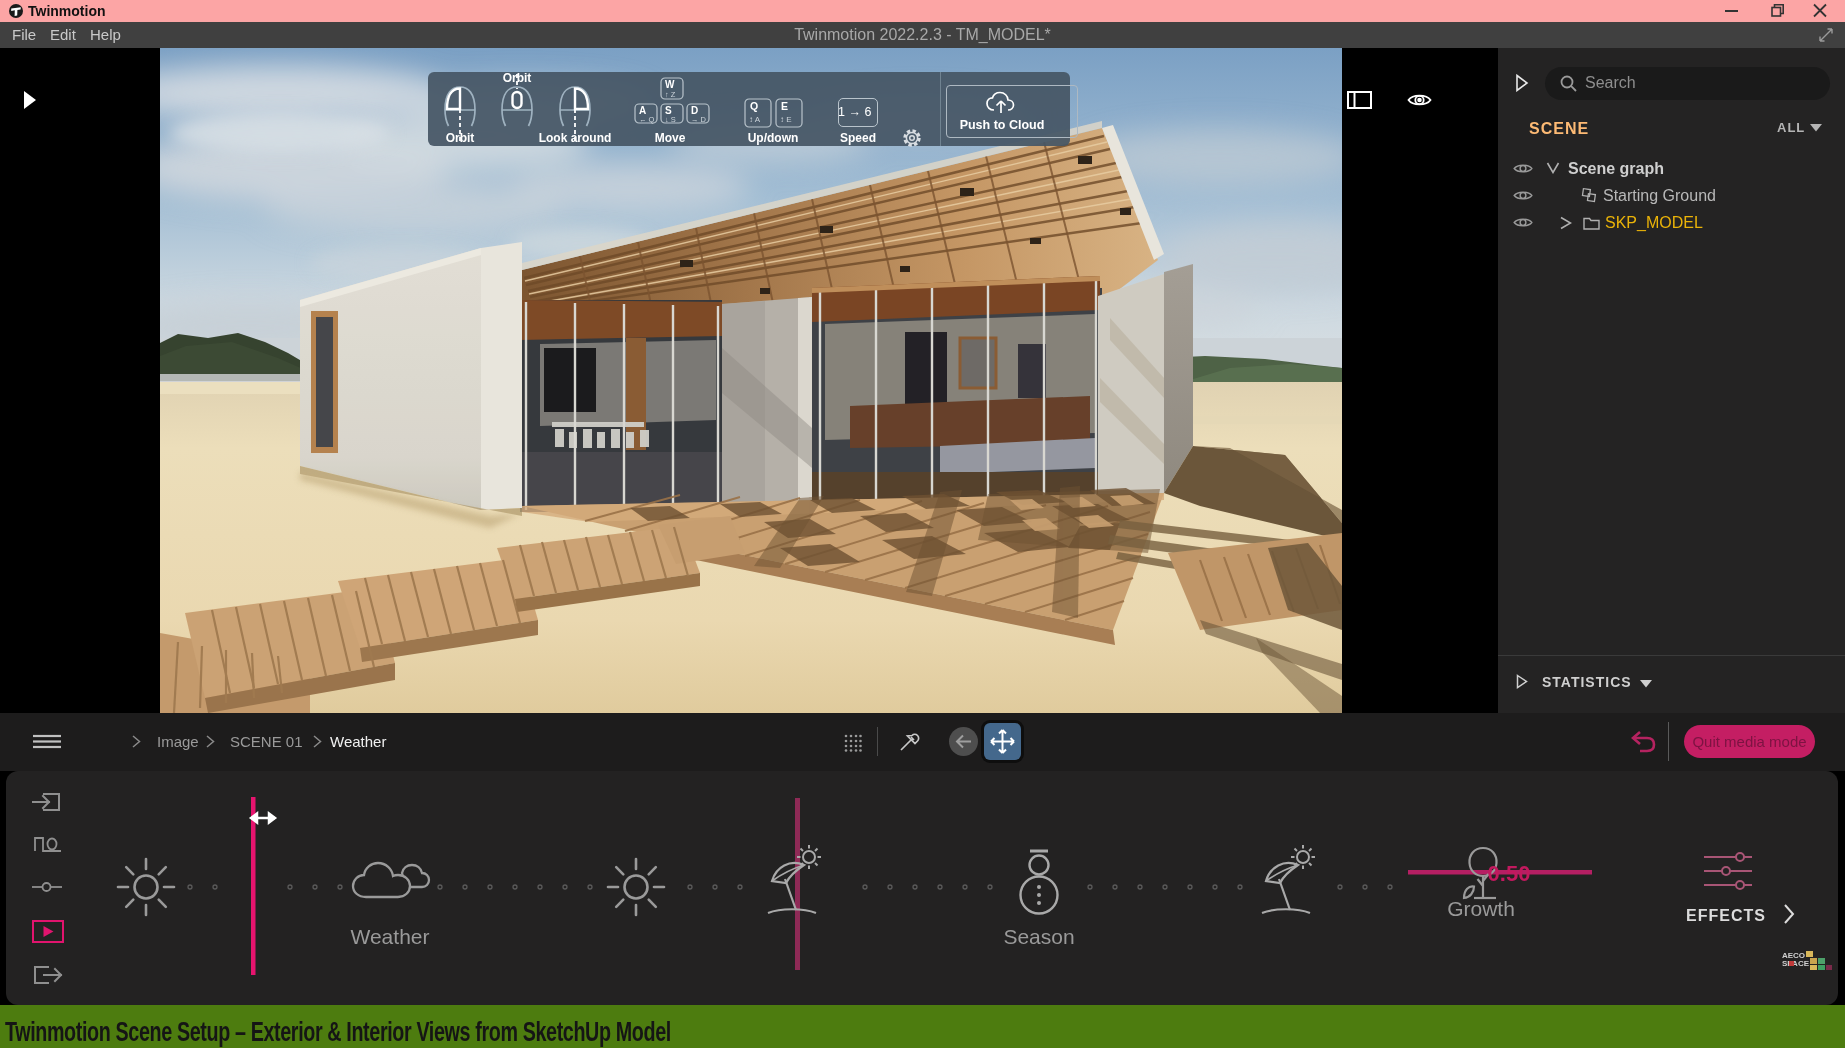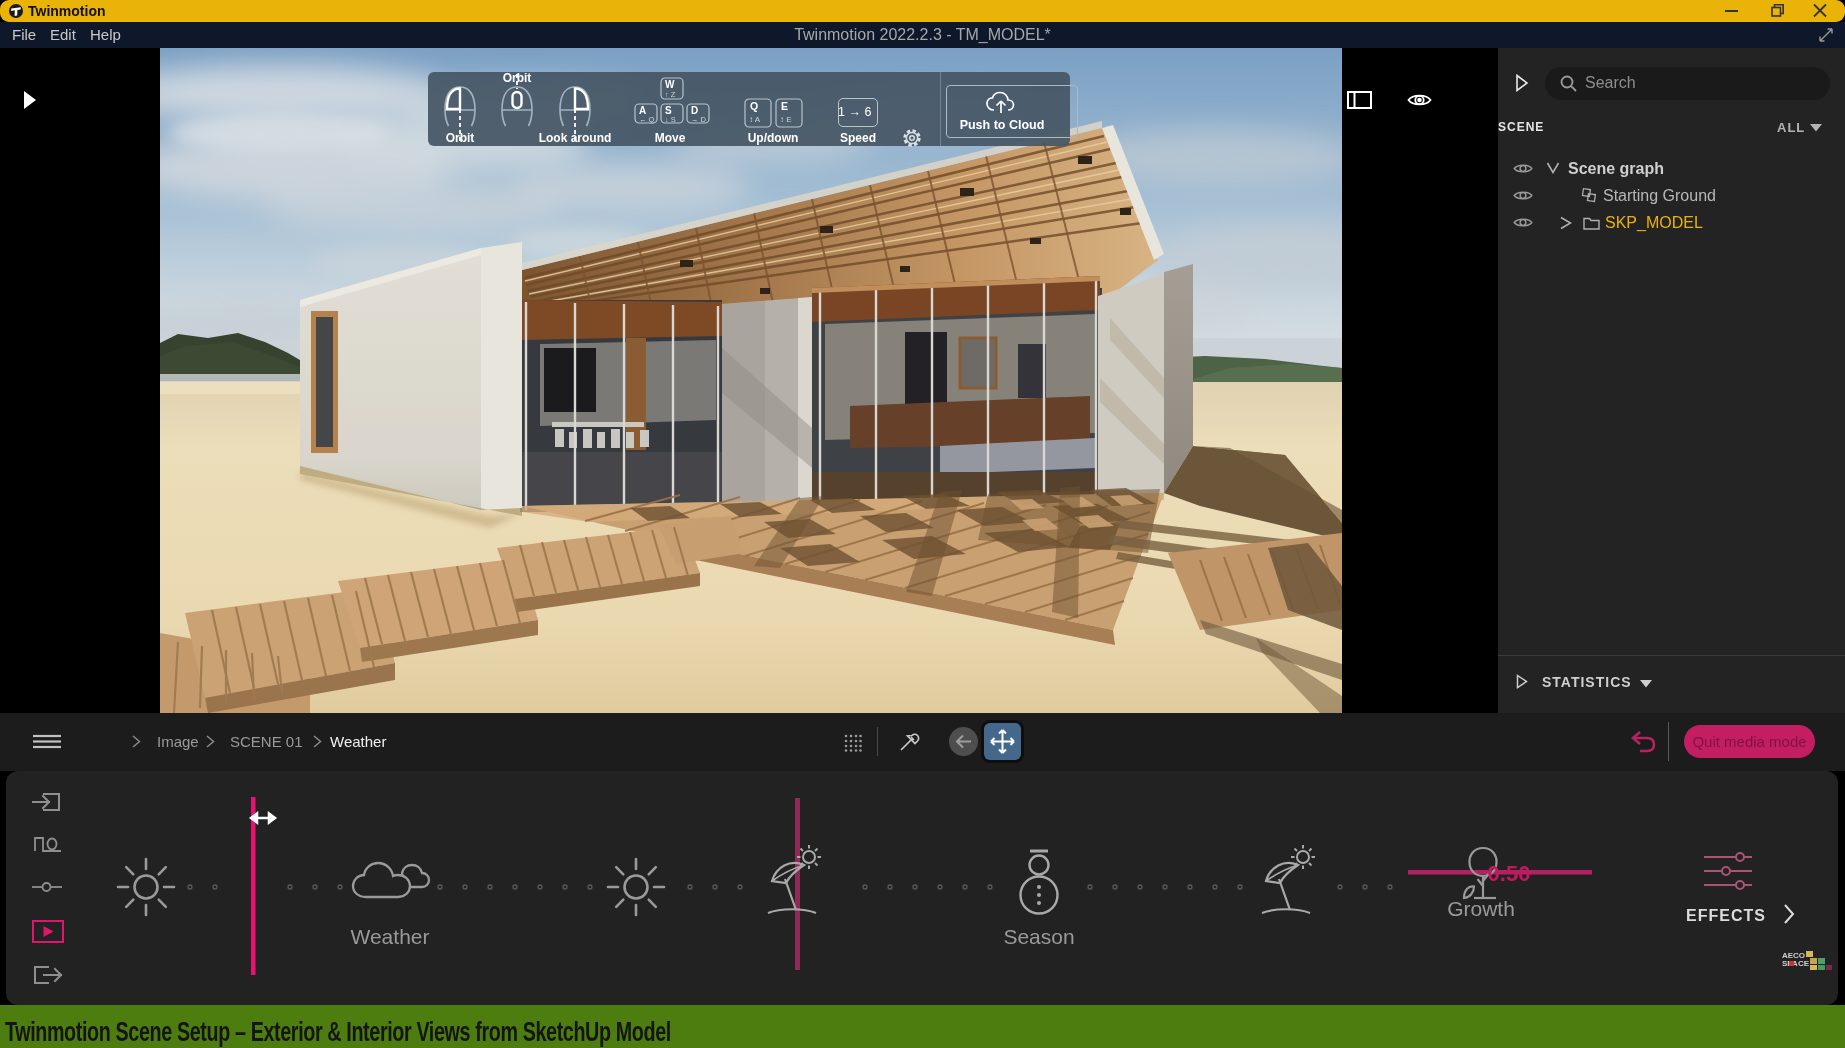--- a/index.html
+++ b/index.html
@@ -1,20 +1,20 @@
 <!DOCTYPE html>
 <html><head>
 <meta charset="utf-8">
 <style>
   * { margin:0; padding:0; box-sizing:border-box; }
   html,body { width:1845px; height:1048px; background:#000; overflow:hidden;
     font-family:"Liberation Sans", sans-serif; }
   .abs { position:absolute; }
-  #titlebar { position:absolute; left:0; top:0; width:1845px; height:22px; background:#eab308;border-radius:9px; }
-  #menubar { position:absolute; left:0; top:22px; width:1845px; height:26px; background:#0f172a; }
+  #titlebar { position:absolute; left:0; top:0; width:1845px; height:22px; background:#fca5a5; }
+  #menubar { position:absolute; left:0; top:22px; width:1845px; height:26px; background:#404040; }
   #viewport { position:absolute; left:160px; top:48px; width:1182px; height:665px; background:#cfe0ea; }
   #sidebar { position:absolute; left:1498px; top:48px; width:347px; height:665px; background:#242323; }
   #mediabar { position:absolute; left:0; top:713px; width:1845px; height:58px; background:#1d1c1c; }
   #bottompanel { position:absolute; left:6px; top:771px; width:1832px; height:234px; background:#232222; border-radius:12px; }
   #footer { position:absolute; left:0; top:1005px; width:1845px; height:43px; background:#4d7c0f; }
   #footer .t { position:absolute; left:5px; top:12px; font-size:27px; font-weight:bold; color:#151515;
     transform:scaleX(0.73); transform-origin:left center; white-space:nowrap; letter-spacing:-0.5px; }
   .mtxt { color:#c9c9c9; font-size:15px; }
 </style>
 </head>
@@ -462,21 +462,21 @@
   <svg class="abs" style="left:17px; top:26px;" width="14" height="18" viewBox="0 0 14 18" fill="none" stroke="#e8e8e8" stroke-width="1.6">
     <path d="M2 1.5 L12 9 L2 16.5 Z"></path>
   </svg>
   <div class="abs" style="left:47px; top:19px; width:285px; height:33px; background:#1a1a1a; border-radius:17px;">
     <svg class="abs" style="left:14px; top:7px;" width="19" height="19" viewBox="0 0 19 19" fill="none" stroke="#9a9a9a" stroke-width="1.8">
       <circle cx="8" cy="8" r="5.5"></circle>
         <line x1="12.2" y1="12.2" x2="17" y2="17"></line>
     </svg>
     <div class="abs" style="left:40px; top:7px; font-size:16px; color:#8e8e8e;">Search</div>
   </div>
-  <div class="abs" style="left:0; top:72px; font-size:12px; font-weight:bold; letter-spacing:1px; color:#e5e5e5;">SCENE</div>
+  <div class="abs" style="left:31px; top:72px; font-size:16px; font-weight:bold; letter-spacing:1px; color:#fdba74;">SCENE</div>
   <div class="abs" style="left:279px; top:72px; font-size:13px; font-weight:bold; letter-spacing:1px; color:#b4b4b4;">ALL</div>
   <svg class="abs" style="left:312px; top:76px;" width="12" height="8" viewBox="0 0 12 8">
       <path d="M0 0 H12 L6 7.5 Z" fill="#b4b4b4"></path>
     </svg>
 
   <svg class="abs" style="left:15px; top:113px;" width="20" height="15" viewBox="0 0 25 18" fill="none" stroke="#9a9a9a" stroke-width="1.8">
     <path d="M1.5 9 C 5.5 3.6, 19.5 3.6, 23.5 9 C 19.5 14.4, 5.5 14.4, 1.5 9 Z"></path>
       <circle cx="12.5" cy="9" r="3.6"></circle>
   </svg>
   <svg class="abs" style="left:48px; top:114px;" width="14" height="12" viewBox="0 0 14 12" fill="none" stroke="#b0b0b0" stroke-width="1.6">

